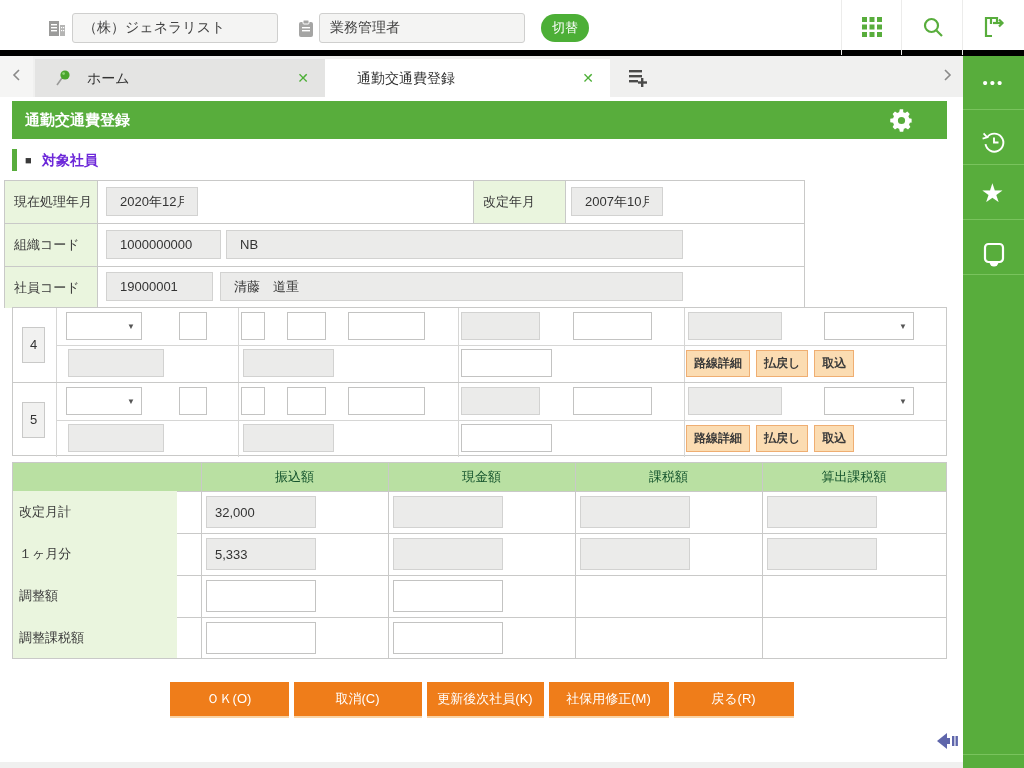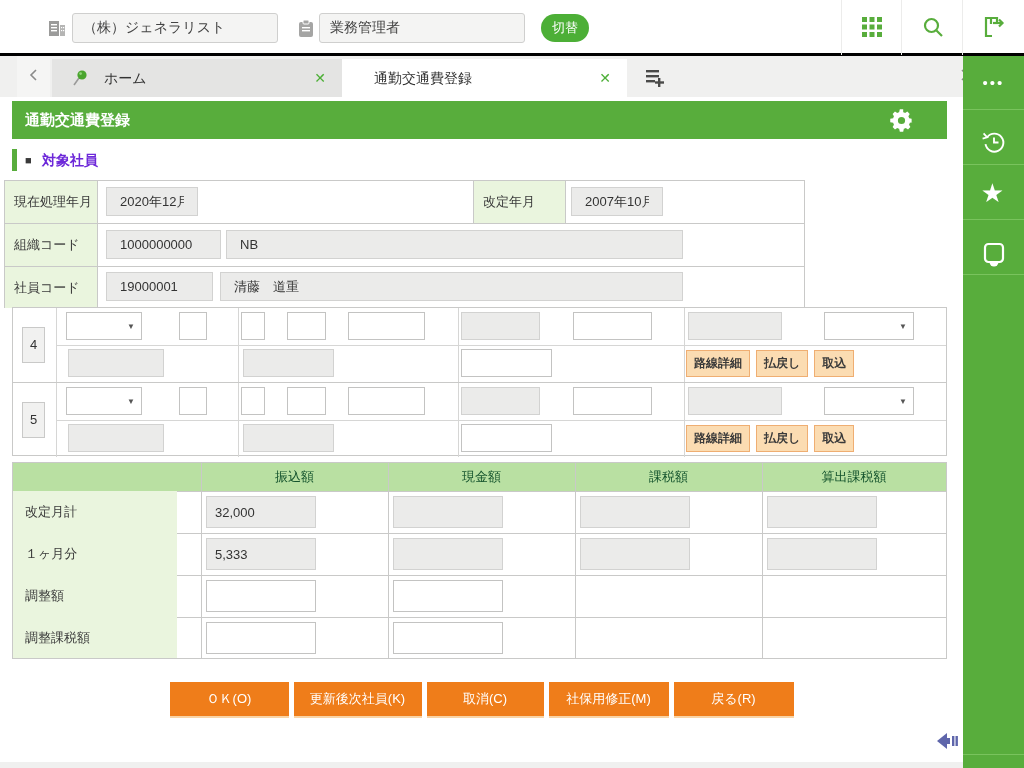--- a/index.html
+++ b/index.html
@@ -1,29 +1,29 @@
 <!DOCTYPE html>
 <html><head>
 <meta charset="utf-8">
 <style>
   * { margin:0; padding:0; box-sizing:border-box; }
   html,body { width:1024px; height:768px; }
   body { font-family:"Liberation Sans","DejaVu Sans",sans-serif; background:#f0f0ef; }
   #app { position:relative; width:1024px; height:768px; overflow:hidden; background:#f0f0ef; }
 
   
-  .topbar { position:absolute; left:0; top:0; width:1024px; height:56px; background:#fff; border-bottom:3px solid #000000; z-index:5;padding-left:24px; }
+  .topbar { position:absolute; left:0; top:0; width:1024px; height:56px; background:#fff; border-bottom:6px solid #000000; z-index:5;padding-left:24px; }
   .topbar .ic { position:absolute; top:17px; width:22px; height:22px; }
   .hdr-input { position:absolute; top:13px; height:30px; width:206px; background:#f4f4f3; border:1px solid #cfcfce; border-radius:3px; padding:0 10px; font-size:14px; color:#444; font-family:inherit; }
   .switch-btn { position:absolute; left:541px; top:14px; width:48px; height:28px; border:none; border-radius:14px; background:#4caf36; color:#fff; font-size:13px; font-family:inherit; cursor:pointer; }
   .hdr-div { position:absolute; top:0; width:1px; height:55px; background:#ececeb; }
   .hdr-icbtn { position:absolute; top:15px; width:26px; height:26px; background:none; border:none; cursor:pointer; padding:0; }
 
   
-  .tabbar { position:absolute; left:0; top:56px; width:963px; height:41px; background:#f0f0ef;margin-left:17px; }
+  .tabbar { position:absolute; left:0; top:56px; width:963px; height:41px; background:#f0f0ef; }
   .tab-scroll-left { position:absolute; left:0; top:0; width:33px; height:41px; background:#f5f5f4; border-right:1px solid #e0e0df; border:none; cursor:pointer; }
   .tab { position:absolute; top:3px; height:38px; cursor:pointer; }
   .tab-home { left:35px; width:290px; background:#e4e4e3; }
   .tab-active { left:325px; width:285px; background:#fff; }
   .tab .tab-label { position:absolute; top:0; line-height:38px; font-size:14px; color:#333; }
   .tab-home .tab-label { left:52px; }
   .tab-active .tab-label { left:32px; }
   .tab-close { position:absolute; right:12px; top:9px; width:20px; height:20px; text-align:center; line-height:20px; color:#4caf36; font-size:14px; font-weight:bold; cursor:pointer; }
   .pin-wrap { position:absolute; left:18px; top:8px; width:20px; height:22px; }
   .addtab-btn { position:absolute; left:625px; top:8px; width:26px; height:26px; background:none; border:none; cursor:pointer; padding:0; }
@@ -85,21 +85,21 @@
   .p-f  { left:448px; top:41px; width:91px; }
   .p-btns { position:absolute; left:673px; top:42px; display:flex; gap:6px; }
   .gbtn { height:27px; background:#fbdcb2; border:1px solid #efae72; color:#3a3a3a; font-size:12px; font-weight:bold; padding:0 7px; font-family:inherit; cursor:pointer; white-space:nowrap; }
 
   
   .sumtable { left:12px; top:365px; width:935px; height:197px; }
   .sum-vl1 { left:188px; } .sum-vl2 { left:375px; } .sum-vl3 { left:562px; } .sum-vl4 { left:749px; }
   .sumhead { position:absolute; left:0; top:0; width:933px; height:28px; background:#b9e0a2; }
   .sumhead .hc { position:absolute; top:0; height:28px; line-height:28px; text-align:center; font-size:13px; color:#14532d; }
   .hc1 { left:188px; width:187px; } .hc2 { left:375px; width:187px; } .hc3 { left:562px; width:187px; } .hc4 { left:749px; width:184px; }
-  .sumrow-lbl { position:absolute; left:0; width:164px; height:42px; line-height:42px; background:#eaf5de; font-size:13px; color:#3a3a3a; padding-left:12px; }
+  .sumrow-lbl { position:absolute; left:0; width:164px; height:42px; line-height:42px; background:#eaf5de; font-size:13px; color:#3a3a3a; padding-left:6px; }
   .sfld { position:absolute; width:110px; height:32px; background:#fff; border:1px solid #c3c3c2; font-size:13px; color:#333; padding:0 8px; font-family:inherit; }
   .sfld.gray { background:#ebebea; border-color:#d2d2d1; }
   .sfld.num { text-align:left; }
 
   
   .footbtns { position:absolute; left:0; top:585px; width:963px; display:flex; justify-content:center; gap:5px; }
   .fbtn { height:34px; background:#ef7d1a; border:none; color:#fff; font-size:13px; font-family:inherit; cursor:pointer; box-shadow:0 2px 0 rgba(244,176,92,.55); }
   .fbtn:nth-child(1){ width:119px; } .fbtn:nth-child(2){ width:128px; } .fbtn:nth-child(3){ width:117px; } .fbtn:nth-child(4){ width:120px; } .fbtn:nth-child(5){ width:120px; }
 
   .collapse-arrow { position:absolute; left:934px; top:630px; width:28px; height:28px; background:none; border:none; cursor:pointer; padding:0; }
@@ -364,22 +364,22 @@
       <input class="sfld" style="left: 193px; top: 117px;">
       <input class="sfld" style="left: 380px; top: 117px;">
 
       <div class="sumrow-lbl" style="top:154px; height:41px; line-height:41px;">調整課税額</div>
       <input class="sfld" style="left: 193px; top: 159px;">
       <input class="sfld" style="left: 380px; top: 159px;">
     </div>
 
     <div class="footbtns">
       <button class="fbtn">ＯＫ(O)</button>
+      <button class="fbtn">取消(C)</button>
       <button class="fbtn">更新後次社員(K)</button>
-      <button class="fbtn">取消(C)</button>
       <button class="fbtn">社保用修正(M)</button>
       <button class="fbtn">戻る(R)</button>
     </div>
 
     <button class="collapse-arrow">
       <svg width="28" height="28" viewBox="0 0 28 28">
           <g fill="#5f66ab">
             <path d="M3 14l10-8v5h3v6h-3v5z"></path>
             <rect x="18" y="9" width="2.4" height="10"></rect>
             <rect x="21.5" y="9" width="2.4" height="10"></rect>

